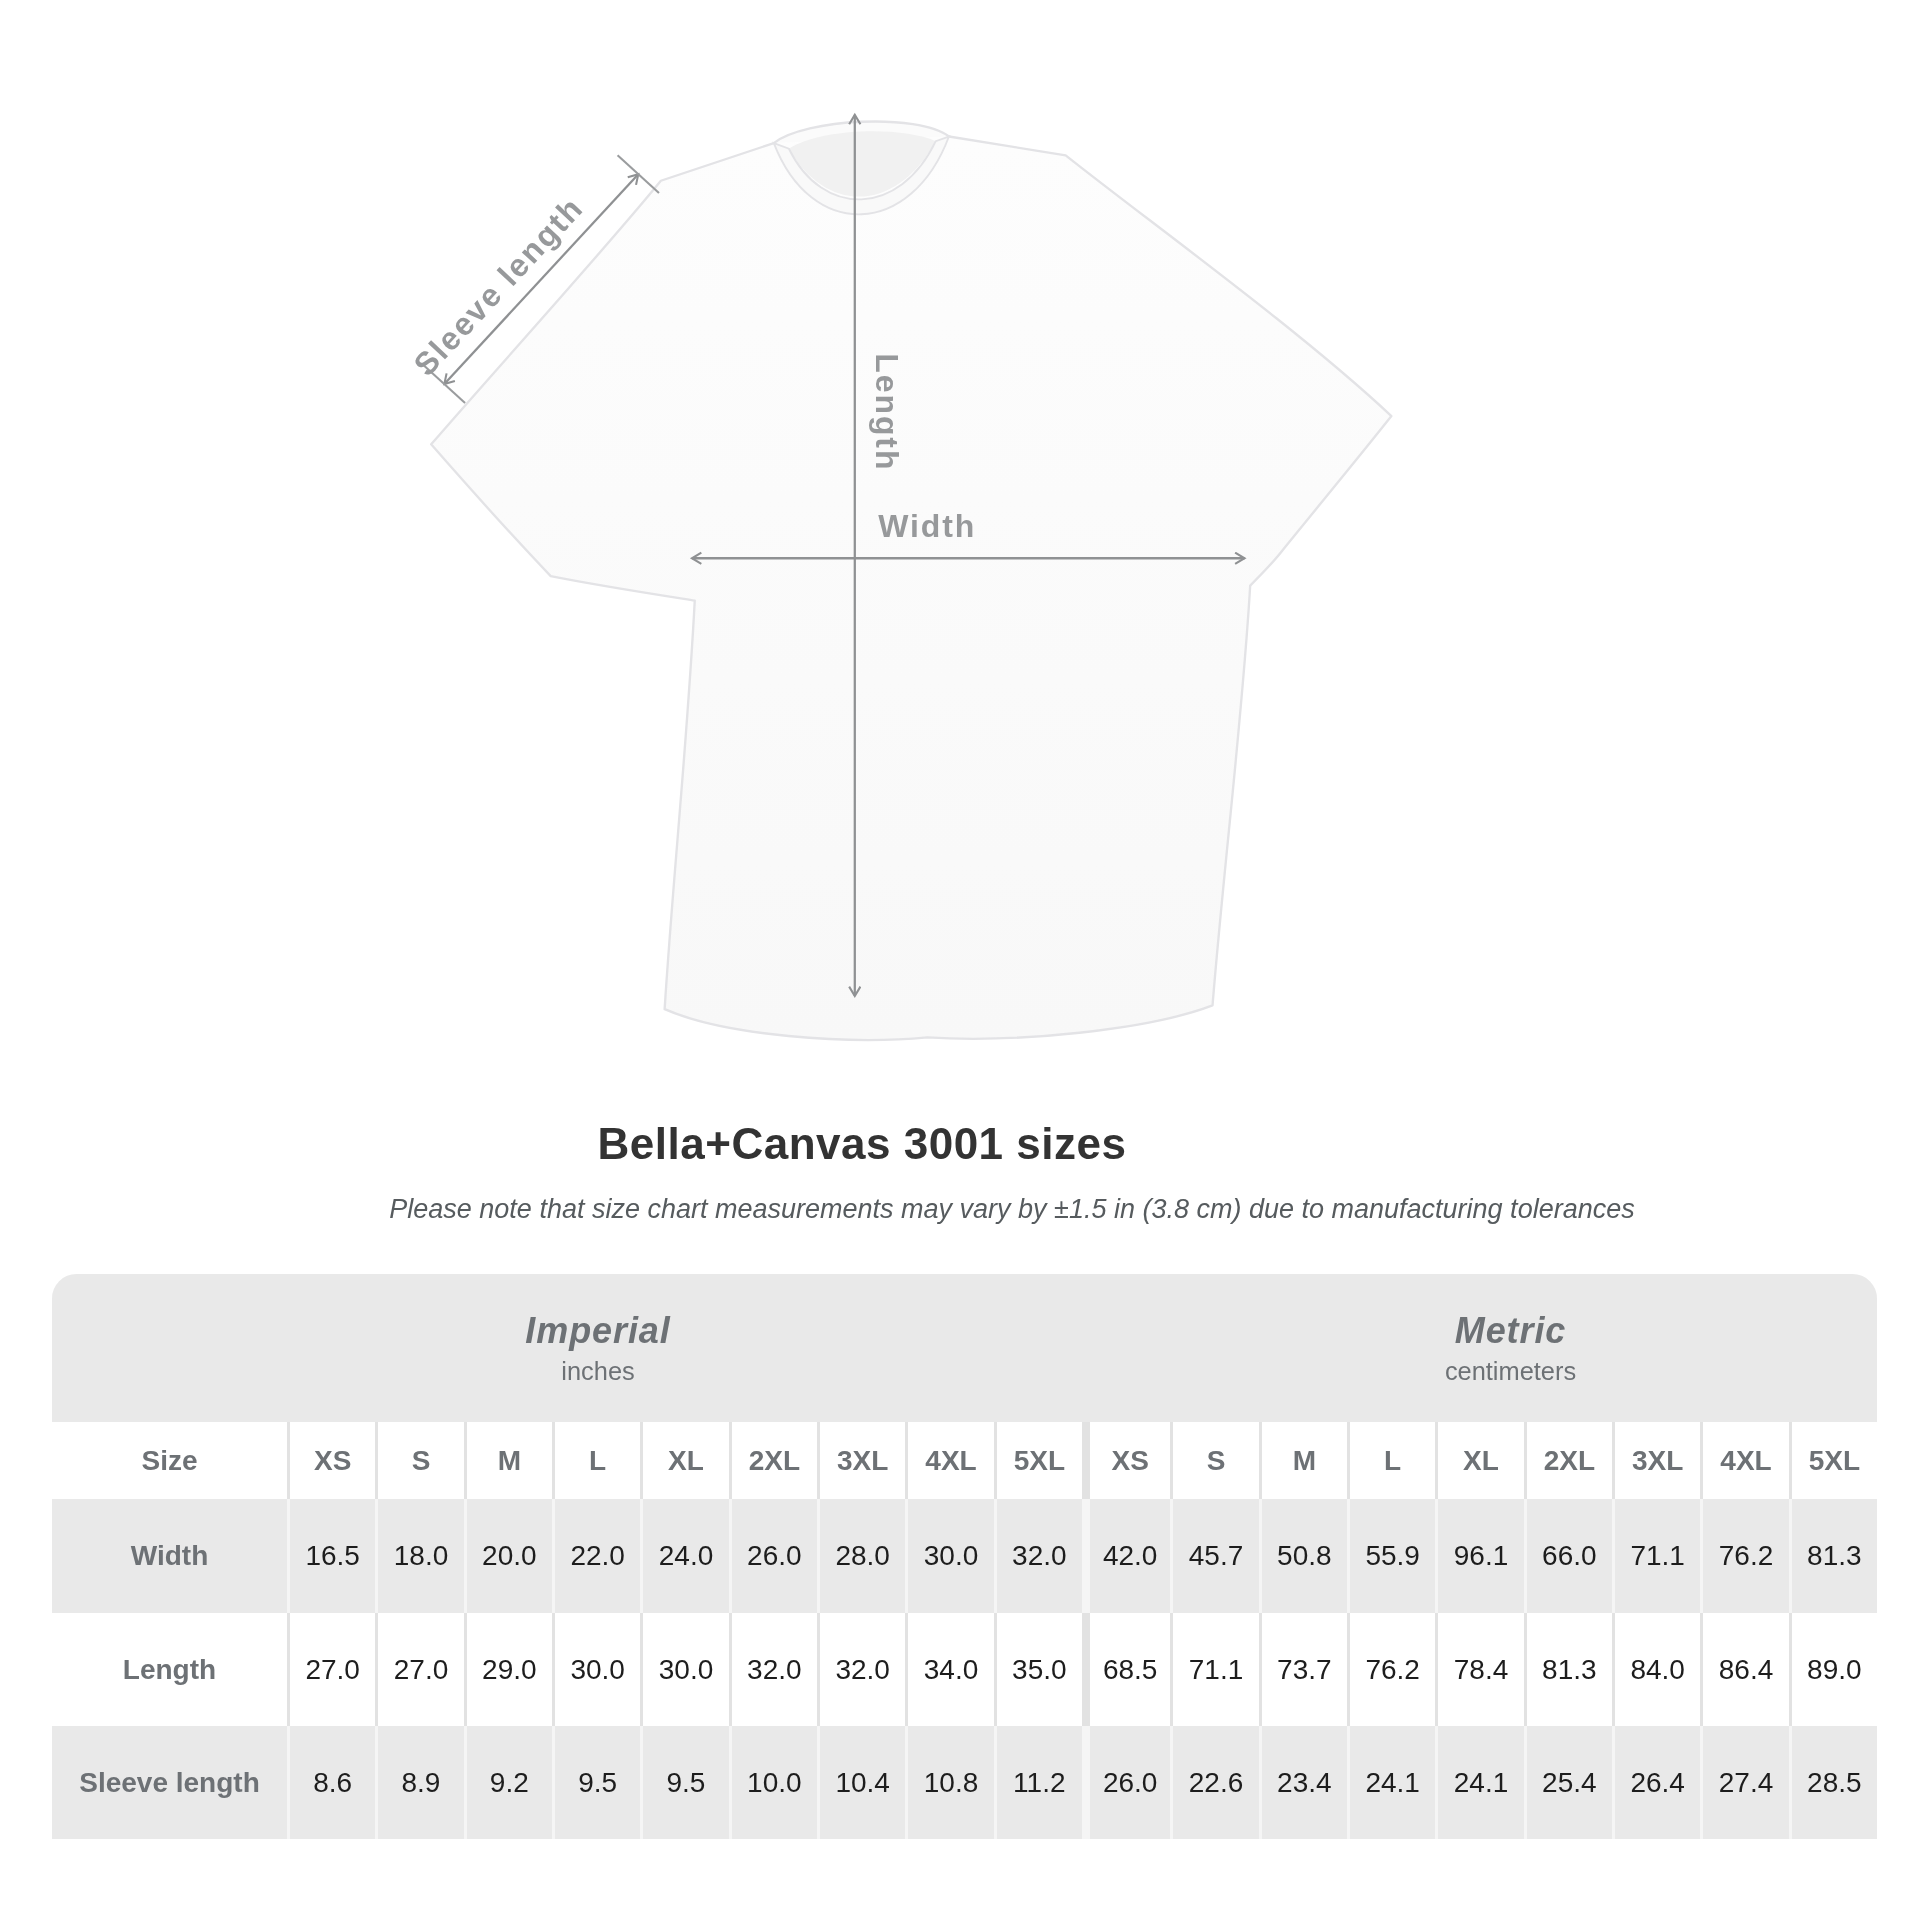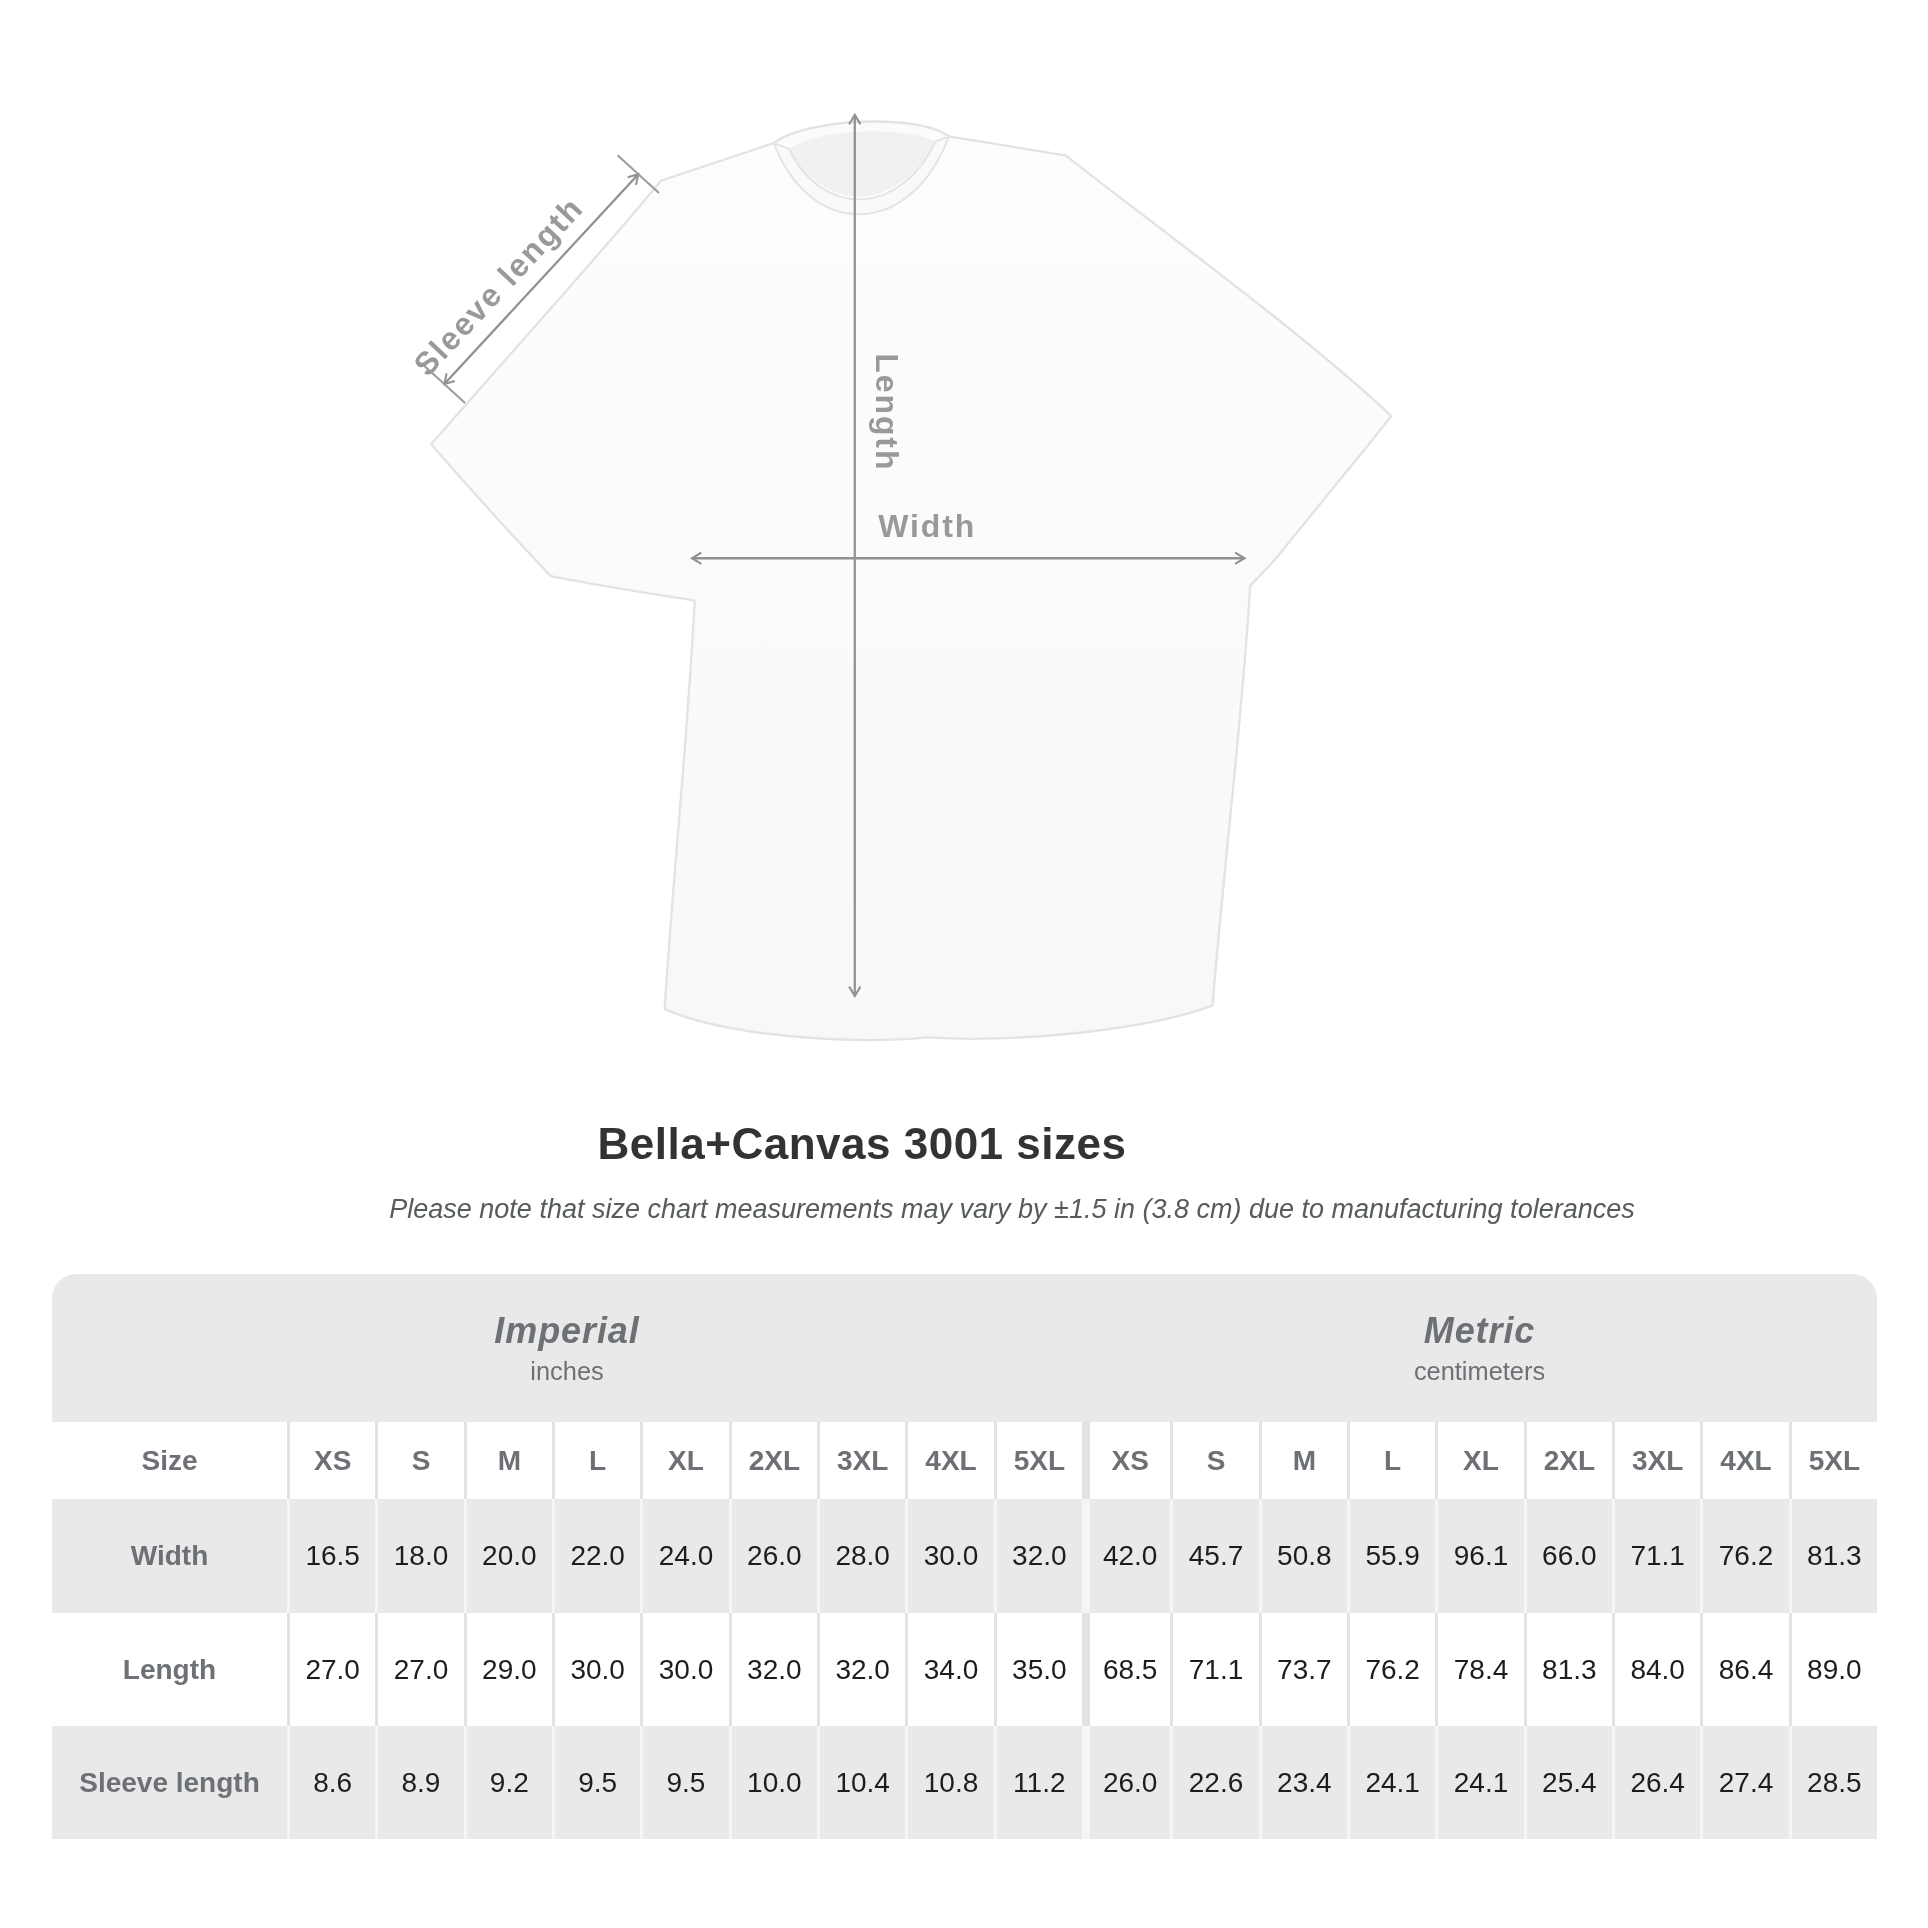--- a/index.html
+++ b/index.html
@@ -21,21 +21,21 @@
     position:absolute;left:0;top:1194px;width:1928px;text-align:center;
     font-size:27px;font-style:italic;color:#565b5e;margin-left:48px;
   }
   
   .chart{
     position:absolute;left:52px;top:1274px;width:1825px;height:597px;
     border-radius:24.5px;overflow:hidden;background:#ffffff;
   }
   .row{display:grid;grid-template-columns:235px repeat(18,1fr);align-items:stretch;}
   .row-group{display:flex;height:148px;background:#e9e9e9;}
-  .gcell{display:flex;flex-direction:column;justify-content:center;align-items:center;gap:5.6px;}
+  .gcell{display:flex;flex-direction:column;justify-content:center;align-items:center;gap:5.6px;padding-left:31px;}
   .gcell.imp{width:calc(235px + (1825px - 235px)*0.5);}
   .gcell.met{flex:1;}
   .gname{font-size:36px;font-weight:bold;font-style:italic;color:#6d7175;letter-spacing:0.9px;}
   .gsub{font-size:25.4px;color:#6d7175;}
   .row-sizes{height:77px;}
   .row-data{height:113px;}
   .row-data.r0{height:114px;}
   .light{background:#ffffff;--sep:#e2e2e2;}
   .gray{background:#e9e9e9;--sep:#f5f5f5;}
   .cell{

